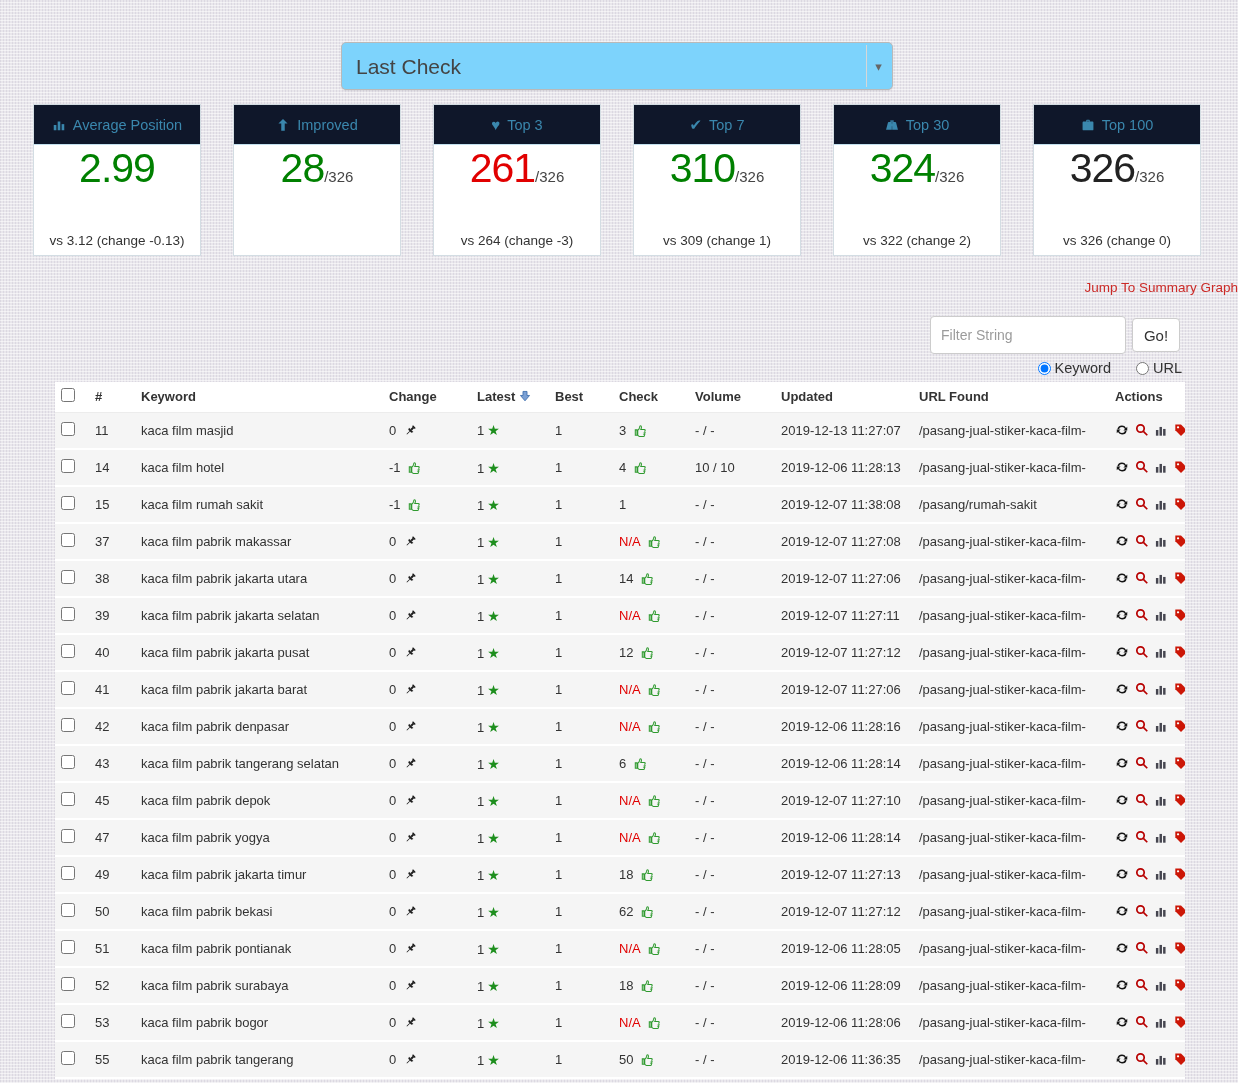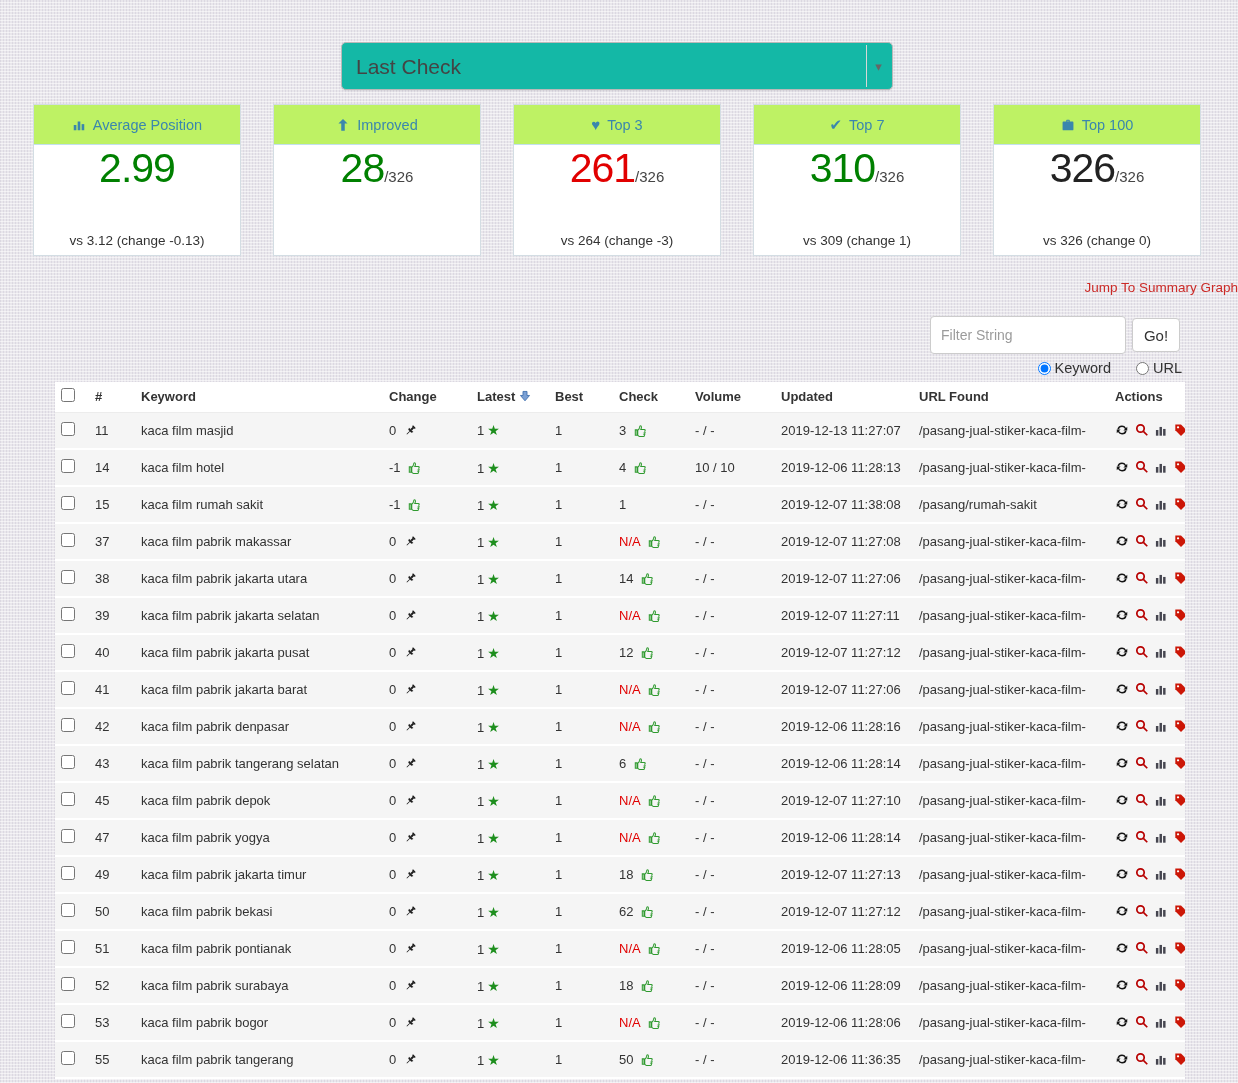--- a/index.html
+++ b/index.html
@@ -12,35 +12,35 @@
     background-image:
       repeating-linear-gradient(0deg, rgba(255,255,255,.55) 0 1px, rgba(0,0,0,0) 1px 3px),
       repeating-linear-gradient(90deg, rgba(203,198,212,.45) 0 1px, rgba(0,0,0,0) 1px 3px);
   }
 
   
   .topbar { padding-top:42px; }
   .select-wrap { position:relative; margin-left:341px; width:552px; height:48px; }
   .select-wrap select {
     width:100%; height:100%; appearance:none; -webkit-appearance:none;
-    background:#14b8a6; border:1px solid #b9b9b9; border-radius:5px;
+    background:#7dd3fc; border:1px solid #b9b9b9; border-radius:5px;
     font-family:"Liberation Sans", sans-serif; font-size:21px; color:#444;
     padding:0 40px 0 14px; box-shadow:0 1px 2px rgba(0,0,0,.08);
   }
   .select-wrap .chev {
     position:absolute; right:3px; top:3px; bottom:3px; width:24px;
     border-left:1px solid #d7d7d7; display:flex; align-items:center; justify-content:center;
     color:#666; font-size:13px; pointer-events:none;
   }
 
   
   .cards { display:flex; gap:32px; margin:14px 37px 0 33px; }
   .card { flex:1; background:#fff; border:1px solid #d3dde3; height:152px; position:relative; }
   .card-head {
-    background:#bef264; border-bottom:1px solid #c3e0ee; height:40px;
+    background:#0f172a; border-bottom:1px solid #c3e0ee; height:40px;
     display:flex; align-items:center; justify-content:center; gap:7px;
     color:#3a87ad; font-size:14.5px;
   }
   .card-head .cicon { display:inline-flex; align-items:center; }
   .card-head svg { fill:#3a87ad; }
   .card-head .uni { font-size:15px; line-height:1; }
   .card-value { text-align:center; margin-top:0; font-size:41px; letter-spacing:-1px; }
   .card-value .green { color:#008000; }
   .card-value .red   { color:#e10000; }
   .card-value .dark  { color:#222; }
@@ -162,20 +162,37 @@
         <span class="cicon uni">✔</span>
 
         <span>Top 7</span>
       </div>
       <div class="card-value">
         <span class="green">310</span><span class="denom">/326</span>
       </div>
       <div class="card-foot">vs 309 (change 1)</div>
     </div>
 
+    <div class="card">
+      <div class="card-head">
+
+        <span class="cicon">
+          <svg class="ico" viewBox="0 0 16 16">
+            <path d="M1.2 13.5L3.3 5.4c.1-.5.5-.9 1-.9h1.9v-2h1.6v11h-5.5zM14.8 13.5L12.7 5.4c-.1-.5-.5-.9-1-.9H9.8v-2H8.2v11h5.5z"></path>
+            <rect x="6.9" y="6.5" width="2.2" height="3"></rect>
+          </svg>
+        </span>
+
+        <span>Top 30</span>
+      </div>
+      <div class="card-value">
+        <span class="green">324</span><span class="denom">/326</span>
+      </div>
+      <div class="card-foot">vs 322 (change 2)</div>
+    </div>
 
     <div class="card">
       <div class="card-head">
 
         <span class="cicon">
           <svg class="ico" viewBox="0 0 16 16">
             <path d="M6 4V2.6c0-.4.3-.7.7-.7h2.6c.4 0 .7.3.7.7V4h3.2c.6 0 1 .4 1 1v8c0 .6-.4 1-1 1H2.8c-.6 0-1-.4-1-1V5c0-.6.4-1 1-1H6zm1.3 0h1.4V3.2H7.3V4z"></path>
           </svg>
         </span>
         <span>Top 100</span>

